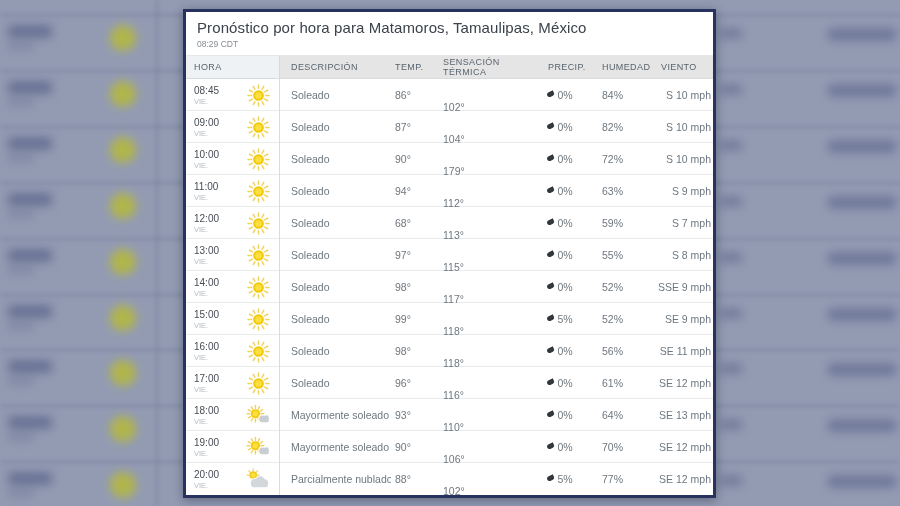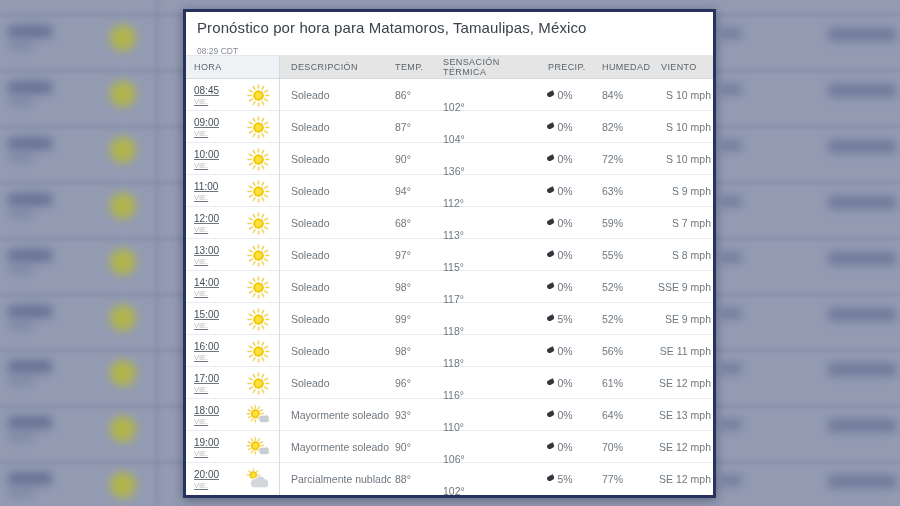--- a/index.html
+++ b/index.html
@@ -16,21 +16,21 @@
   
   .panel {
     position:absolute; left:183px; top:9px;
     width:533px; height:489px;
     background:#ffffff;
     border:3px solid #27335e;
     box-shadow:0 2px 10px rgba(18,24,48,.4);
   }
   .panel-head { height:44px; padding:7px 11px 0 11px; border-bottom:1px solid #e5e8ea; background:#fff; }
   .title { font-size:15px; color:#3b424b; letter-spacing:.1px; }
-  .timestamp { font-size:8.5px; color:#878c92; margin-top:10px; }
+  .timestamp { font-size:8.5px; color:#878c92; margin-top:3px; }
 
   .grid-row {
     display:grid;
     grid-template-columns:94px 111px 48px 103px 50px 65px 56px;
     align-items:center;
   }
   .thead {
     height:23px; font-size:9px; color:#59646e; letter-spacing:.4px;
     background:#e5e5e5; border-bottom:1px solid #d7dbde;
   }
@@ -40,21 +40,21 @@
   .thead .h-desc { padding-left:11px; }
   .thead .h-precip { padding-left:6px; }
   .thead .h-hum { padding-left:10px; }
   .thead .h-wind { text-align:right; padding-right:18px; }
 
   .row { height:32px; border-bottom:1px solid #e9ecef; background:#fff;
          font-size:10.5px; color:#6e777f; }
   .row:last-child { border-bottom:none; }
   .cell { overflow:hidden; white-space:nowrap; }
   .c-hora { display:flex; align-items:center; height:32px;
-            border-right:1px solid #d8dce0; padding-left:8px;text-decoration:underline; }
+            border-right:1px solid #d8dce0; padding-left:8px; }
   .time-stack { display:flex; flex-direction:column; justify-content:center; }
   .time { font-size:10px; color:#454c55; }
   .day  { font-size:7.5px; color:#b5bac0; margin-top:1px; }
   .wx-icon { margin-left:auto; margin-right:8px; width:26px; height:26px;
              display:flex; align-items:center; justify-content:center; }
   .wx-icon svg { display:block; }
   .c-desc { padding-left:11px; }
   .c-temp { padding-left:4px; }
   .c-sens { padding-left:4px;margin-top:24px; }
   .c-precip { padding-left:6px; display:flex; align-items:center; }
@@ -242,21 +242,21 @@
         <line x1="14" y1="2.2" x2="14" y2="6.0" transform="rotate(300 14 14)"></line>
         <line x1="14" y1="2.2" x2="14" y2="6.0" transform="rotate(330 14 14)"></line>
       </g>
       <circle cx="14" cy="14" r="6" fill="#f3c90e"></circle>
       <circle cx="14" cy="14" r="3.6" fill="#ffdf3e"></circle>
     </svg>
   </div>
     </div>
     <div class="cell c-desc">Soleado</div>
     <div class="cell c-temp">90°</div>
-    <div class="cell c-sens">136°</div>
+    <div class="cell c-sens">179°</div>
     <div class="cell c-precip">
       <span class="drop"></span>
       <span>0%</span>
     </div>
     <div class="cell c-hum">72%</div>
     <div class="cell c-wind">S 10 mph</div>
   </div>
 
   <div class="grid-row row">
     <div class="cell c-hora">

